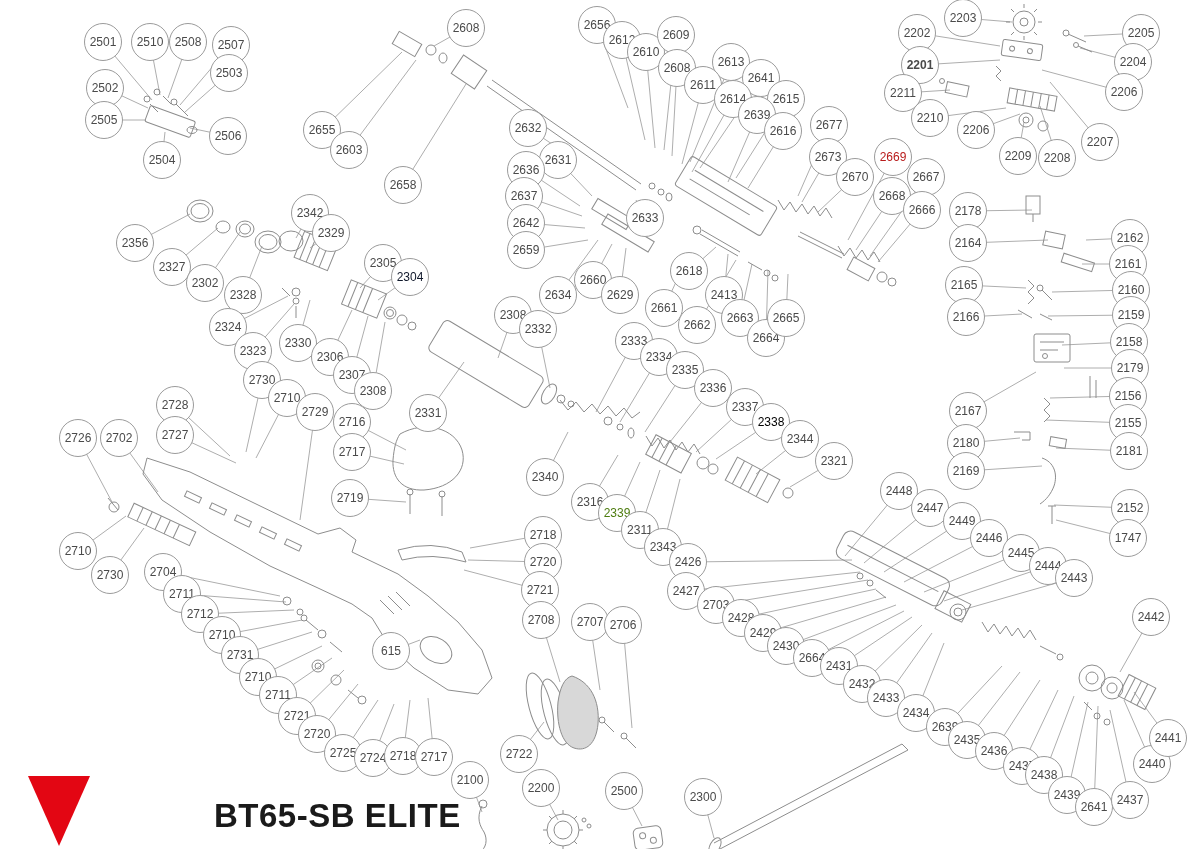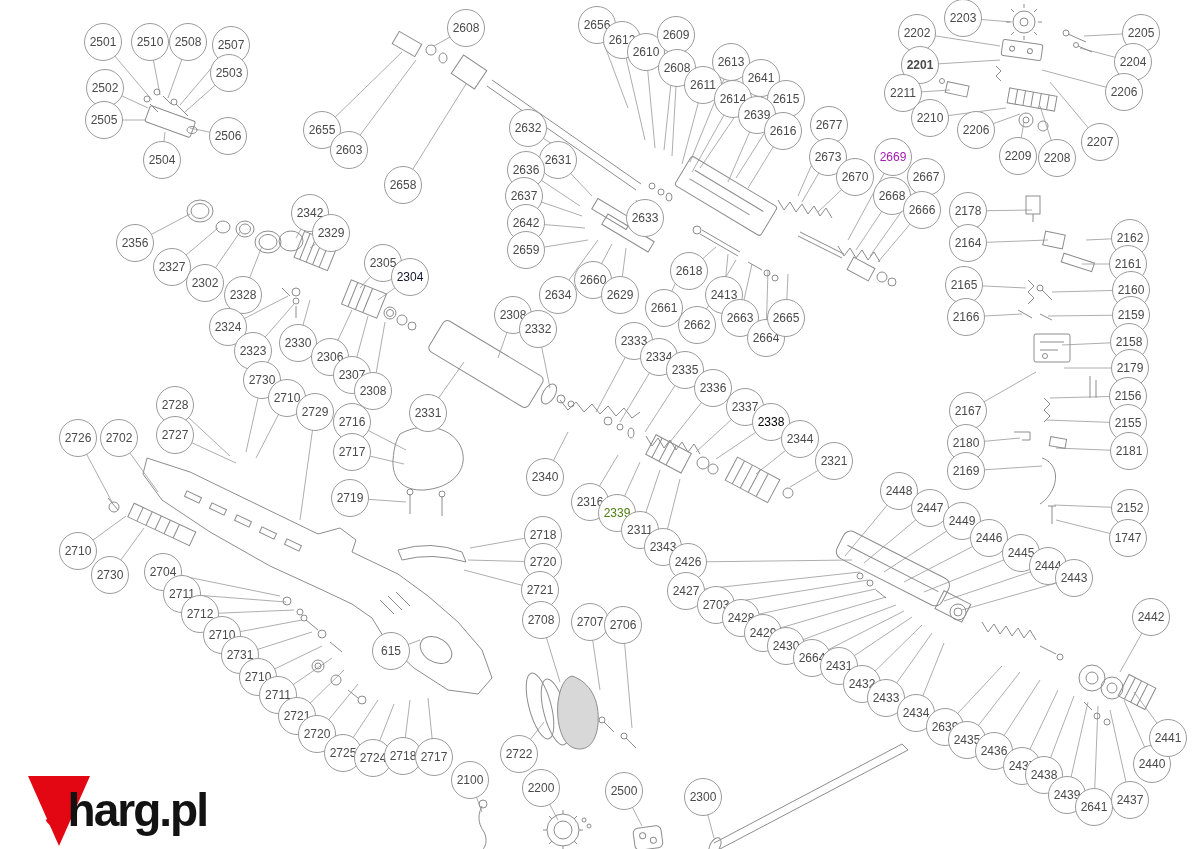--- a/index.html
+++ b/index.html
@@ -561,21 +561,21 @@
       <div class="part-circle" style="left: 645px; top: 289px; border-color: rgb(155, 155, 155); color: rgb(74, 74, 74);">2661</div>
       <div class="part-circle" style="left: 670px; top: 252px; border-color: rgb(155, 155, 155); color: rgb(74, 74, 74);">2618</div>
       <div class="part-circle" style="left: 705px; top: 276px; border-color: rgb(155, 155, 155); color: rgb(74, 74, 74);">2413</div>
       <div class="part-circle" style="left: 678px; top: 306px; border-color: rgb(155, 155, 155); color: rgb(74, 74, 74);">2662</div>
       <div class="part-circle" style="left: 721px; top: 299px; border-color: rgb(155, 155, 155); color: rgb(74, 74, 74);">2663</div>
       <div class="part-circle" style="left: 747px; top: 319px; border-color: rgb(155, 155, 155); color: rgb(74, 74, 74);">2664</div>
       <div class="part-circle" style="left: 767px; top: 299px; border-color: rgb(155, 155, 155); color: rgb(74, 74, 74);">2665</div>
       <div class="part-circle" style="left: 810px; top: 106px; border-color: rgb(155, 155, 155); color: rgb(74, 74, 74);">2677</div>
       <div class="part-circle" style="left: 809px; top: 138px; border-color: rgb(155, 155, 155); color: rgb(74, 74, 74);">2673</div>
       <div class="part-circle" style="left: 836px; top: 158px; border-color: rgb(155, 155, 155); color: rgb(74, 74, 74);">2670</div>
-      <div class="part-circle" style="left: 874px; top: 138px; border-color: rgb(155, 155, 155); color: #a21caf;">2669</div>
+      <div class="part-circle" style="left: 874px; top: 138px; border-color: rgb(155, 155, 155); color: #b91c1c;">2669</div>
       <div class="part-circle" style="left: 873px; top: 177px; border-color: rgb(155, 155, 155); color: rgb(74, 74, 74);">2668</div>
       <div class="part-circle" style="left: 907px; top: 158px; border-color: rgb(155, 155, 155); color: rgb(74, 74, 74);">2667</div>
       <div class="part-circle" style="left: 903px; top: 191px; border-color: rgb(155, 155, 155); color: rgb(74, 74, 74);">2666</div>
       <div class="part-circle" style="left: 944px; top: -1px; border-color: rgb(155, 155, 155); color: rgb(74, 74, 74);">2203</div>
       <div class="part-circle" style="left: 898px; top: 14px; border-color: rgb(155, 155, 155); color: rgb(74, 74, 74);">2202</div>
       <div class="part-circle" style="left: 901px; top: 46px; border-color: rgb(155, 155, 155); color: rgb(74, 74, 74); font-weight: bold;">2201</div>
       <div class="part-circle" style="left: 884px; top: 74px; border-color: rgb(155, 155, 155); color: rgb(74, 74, 74);">2211</div>
       <div class="part-circle" style="left: 911px; top: 99px; border-color: rgb(155, 155, 155); color: rgb(74, 74, 74);">2210</div>
       <div class="part-circle" style="left: 957px; top: 111px; border-color: rgb(155, 155, 155); color: rgb(74, 74, 74);">2206</div>
       <div class="part-circle" style="left: 1122px; top: 14px; border-color: rgb(155, 155, 155); color: rgb(74, 74, 74);">2205</div>
@@ -679,15 +679,15 @@
       <div class="part-circle" style="left: 571px; top: 603px; border-color: rgb(155, 155, 155); color: rgb(74, 74, 74);">2707</div>
       <div class="part-circle" style="left: 604px; top: 606px; border-color: rgb(155, 155, 155); color: rgb(74, 74, 74);">2706</div>
       <div class="part-circle" style="left: 500px; top: 735px; border-color: rgb(155, 155, 155); color: rgb(74, 74, 74);">2722</div>
       <div class="part-circle" style="left: 451px; top: 761px; border-color: rgb(155, 155, 155); color: rgb(74, 74, 74);">2100</div>
       <div class="part-circle" style="left: 522px; top: 769px; border-color: rgb(155, 155, 155); color: rgb(74, 74, 74);">2200</div>
       <div class="part-circle" style="left: 605px; top: 772px; border-color: rgb(155, 155, 155); color: rgb(74, 74, 74);">2500</div>
       <div class="part-circle" style="left: 684px; top: 778px; border-color: rgb(155, 155, 155); color: rgb(74, 74, 74);">2300</div>
     </div>
 
   <div id="logo-triangle" style="background: rgb(227, 6, 19);"></div>
-  <div id="logo-text"><span class="accent" style="color: rgb(227, 6, 19);">s</span><span>harg.pl</span></div>
+  <div id="model-title">BT65-SB ELITE</div>
 
 </div>
 
 </body></html>

